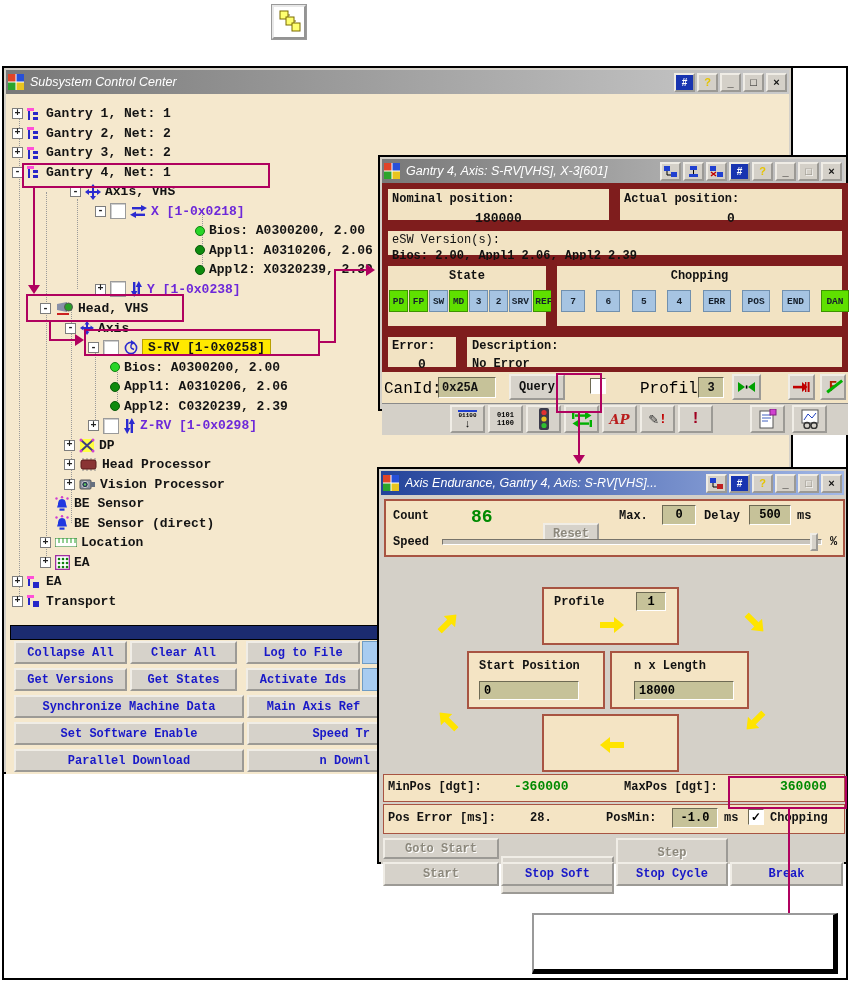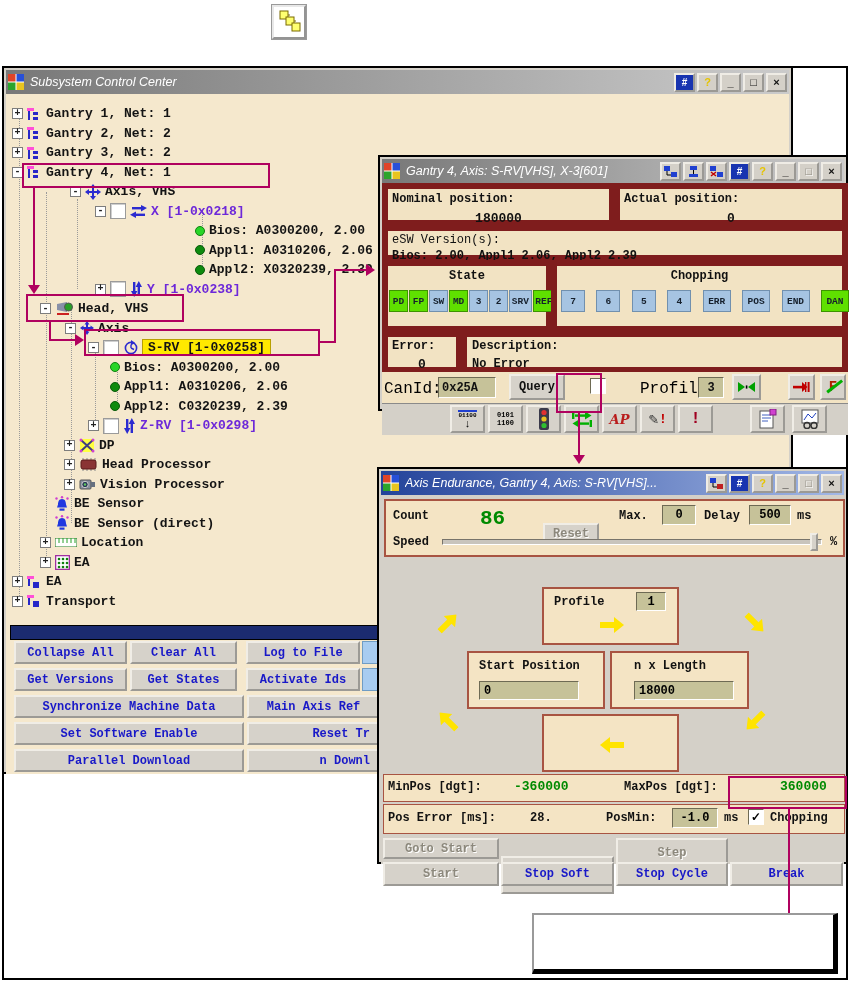--- a/index.html
+++ b/index.html
@@ -408,21 +408,21 @@
 
       <button class="bbtn" style="left:8px;   top:547px; width:113px; height:23px;">Collapse All</button>
       <button class="bbtn" style="left:124px; top:547px; width:107px; height:23px;">Clear All</button>
       <button class="bbtn" style="left:240px; top:547px; width:114px; height:23px;">Log to File</button>
       <button class="bbtn" style="left:8px;   top:574px; width:113px; height:23px;">Get Versions</button>
       <button class="bbtn" style="left:124px; top:574px; width:107px; height:23px;">Get States</button>
       <button class="bbtn" style="left:240px; top:574px; width:114px; height:23px;">Activate Ids</button>
       <button class="bbtn" style="left:8px;   top:601px; width:230px; height:23px;">Synchronize Machine Data</button>
       <button class="bbtn" style="left:241px; top:601px; width:133px; height:23px;">Main Axis Ref</button>
       <button class="bbtn" style="left:8px;   top:628px; width:230px; height:23px;">Set Software Enable</button>
-      <button class="bbtn ralign" style="left:241px; top:628px; width:133px; height:23px;">Reset Tr</button>
+      <button class="bbtn ralign" style="left:241px; top:628px; width:133px; height:23px;">Speed Tr</button>
       <button class="bbtn" style="left:8px;   top:655px; width:230px; height:23px;">Parallel Download</button>
       <button class="bbtn ralign" style="left:241px; top:655px; width:133px; height:23px;">n Downl</button>
     </div>
   </div>
 
   <div class="win" style="left:378px; top:155px; width:470px; height:256px; z-index:20;">
     <div class="tbar tbar-gray">
       <svg width="17" height="16">
         <rect x="0" y="0" width="8" height="8" fill="#E04428"></rect>
           <rect x="8" y="0" width="8" height="8" fill="#2850D8"></rect>
@@ -635,21 +635,21 @@
           <span>□</span>
         </button>
       <button class="wbtn">
           <span>×</span>
         </button>
     </div>
     <div style="position:relative; height:369px; background:#D4D0C8;">
 
       <div class="tanbox" style="left:3px; top:4px; width:461px; height:58px;">
         <span class="elabel" style="left:7px; top:8px;">Count</span>
-        <span class="elabel greenval" style="left:94px; top:6px; font-size:21px;">86</span>
+        <span class="elabel greenval" style="left:85px; top:6px; font-size:18px;">86</span>
         <button class="bbtn gray" style="left:157px; top:3px; width:56px; height:21px;margin-top:19px;">Reset</button>
         <span class="elabel" style="left:233px; top:8px;">Max.</span>
         <span class="efield" style="left:276px; top:4px; width:34px; height:20px; justify-content:center;">0</span>
         <span class="elabel" style="left:318px; top:8px;">Delay</span>
         <span class="efield" style="left:363px; top:4px; width:42px; height:20px; justify-content:center;">500</span>
         <span class="elabel" style="left:411px; top:8px;">ms</span>
         <span class="elabel" style="left:7px; top:34px;">Speed</span>
         <div class="slider-track" style="left:56px; top:38px; width:380px;"></div>
         <div class="slider-thumb" style="left:424px; top:32px;"></div>
         <span class="elabel" style="left:444px; top:34px;">%</span>

